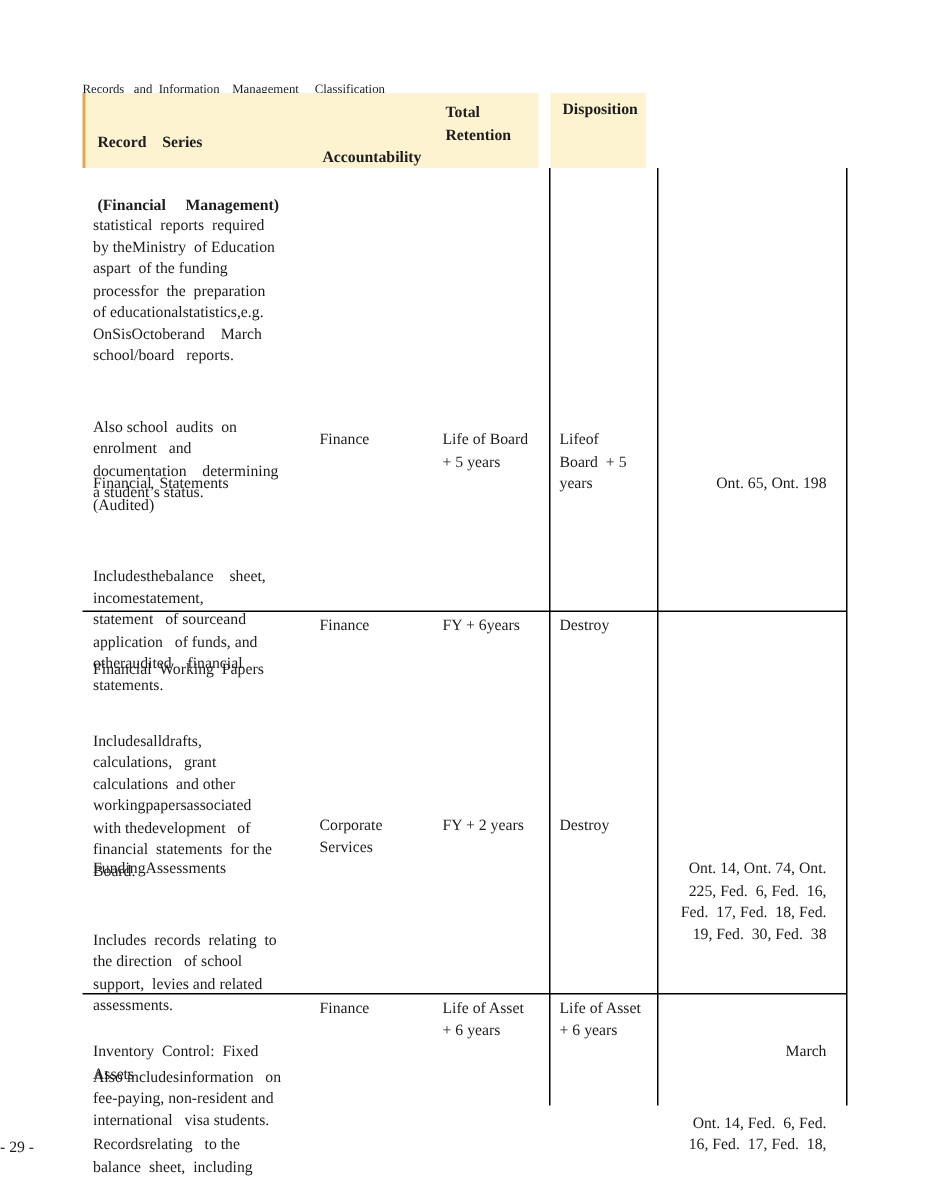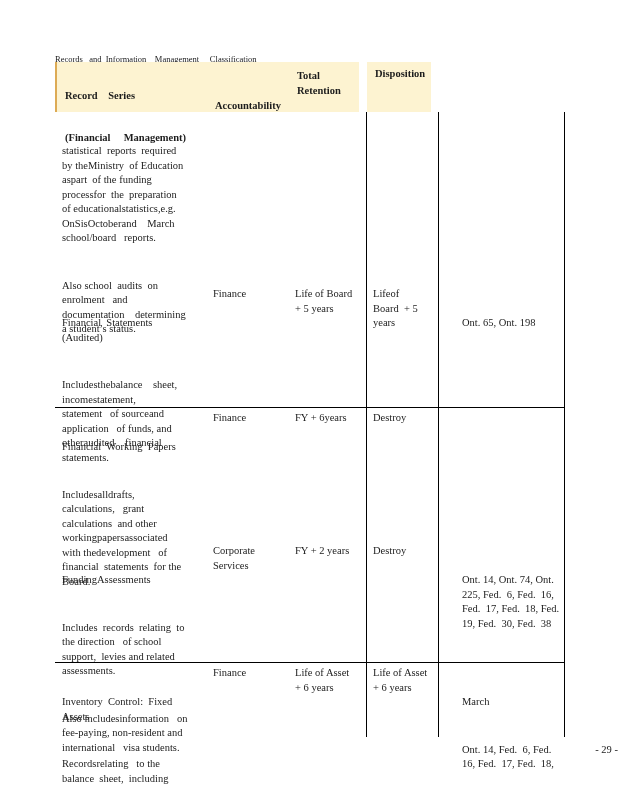--- a/index.html
+++ b/index.html
@@ -57,27 +57,27 @@
   .row-4{height:121px;}
   .row-5{height:75px;}
   .tcell{
     position:absolute;top:3px;
     white-space:pre-wrap;
   }
   .c1{left:7px;width:153px;}
   .c2{left:158px;width:76px;}
   .c3{left:240px;width:68px;}
   .c4{left:318px;width:60px;}
-  .c5{left:407px;width:116px;}
+  .c5{left:380px;width:116px;text-align:right;}
   .para{margin:0 0 4px 0;white-space:pre-wrap;}
   .para:last-child{margin-bottom:0;}
   
   .page-number{
-    position:absolute;left:0;top:744px;width:618px;
-    text-align:right;font-size:10.5px;
+    position:absolute;left:0;top:760px;width:618px;
+    text-align:left;font-size:10.5px;
   }
 </style>
 </head>
 <body>
 
 <div class="page">
 
   <div class="doc-header">
     <div>Records   and  Information    Management     Classification</div>
     <div>System   and  Retention     Schedule</div>

